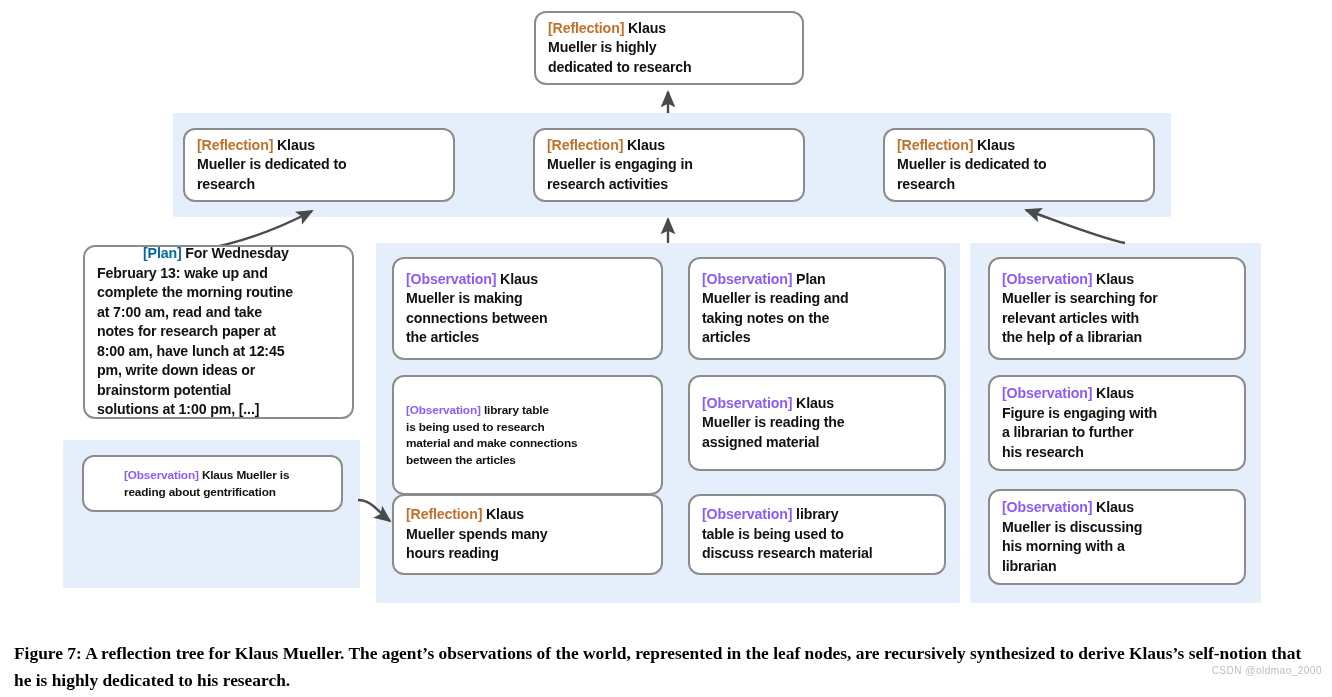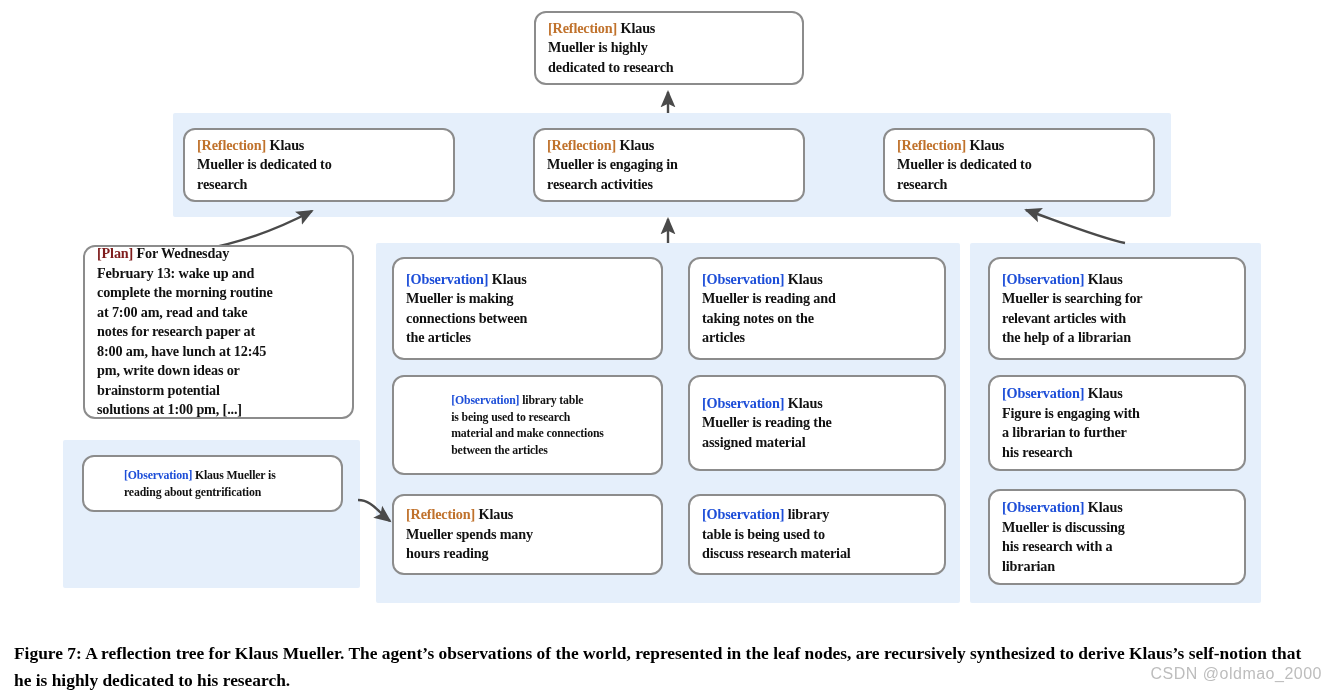--- a/index.html
+++ b/index.html
@@ -34,37 +34,37 @@
     position: absolute;
     box-sizing: border-box;
     background: #ffffff;
     border: 2.5px solid #8c8c8c;
     border-radius: 12px;
     display: flex;
     align-items: center;
     padding: 6px 12px;
   }
   .node .txt {
-    font-family: Liberation Serif, serif;
+    font-family: Liberation Sans, sans-serif;
     font-weight: bold;
     font-size: 14.2px;
     line-height: 19.5px;
     color: #111111;
     letter-spacing: -0.15px;
     white-space: pre-wrap;
     word-break: normal;
   }
   .node.small .txt {
     font-size: 11.8px;
     line-height: 16.5px;
   }
   .tag { font-weight: bold; }
   .tag-reflection { color: #c0722c; }
-  .tag-observation { color: #1d4ed8; }
-  .tag-plan { color: #7f1d1d; }
+  .tag-observation { color: #8b5cf6; }
+  .tag-plan { color: #0369a1; margin-left: 46px; }
 
   
   #arrows {
     position: absolute;
     left: 0; top: 0;
     width: 1332px;
     height: 697px;
     pointer-events: none;
   }
 
@@ -78,21 +78,21 @@
     font-weight: bold;
     font-size: 17.4px;
     line-height: 27px;
     color: #000000;
   }
   #watermark {
     position: absolute;
     right: 10px;
     top: 665px;
     font-family: "Liberation Sans", sans-serif;
-    font-size: 16px;
+    font-size: 10px;
     color: #bdbdbd;
     letter-spacing: 0.5px;
   }
 </style>
 </head>
 <body>
 
 <div id="figure">
 
   <div class="panel" style="left:173px; top:113px; width:998px; height:104px;"></div>
@@ -165,35 +165,35 @@
   </div>
 
 
   <div class="node" style="left:392px; top:257px; width:271px; height:103px;">
     <div class="txt"><span class="tag tag-observation">[Observation]</span><span> Klaus
 Mueller is making
 connections between
 the articles</span></div>
   </div>
 
-  <div class="node small" style="left:392px; top:375px; width:271px; height:100px;justify-content:center;">
+  <div class="node small" style="left:392px; top:375px; width:271px; height:120px;">
     <div class="txt"><span class="tag tag-observation">[Observation]</span><span> library table
 is being used to research
 material and make connections
 between the articles</span></div>
   </div>
 
   <div class="node" style="left:392px; top:494px; width:271px; height:81px;">
     <div class="txt"><span class="tag tag-reflection">[Reflection]</span><span> Klaus
 Mueller spends many
 hours reading</span></div>
   </div>
 
   <div class="node" style="left:688px; top:257px; width:258px; height:103px;">
-    <div class="txt"><span class="tag tag-observation">[Observation]</span><span> Klaus
+    <div class="txt"><span class="tag tag-observation">[Observation]</span><span> Plan
 Mueller is reading and
 taking notes on the
 articles</span></div>
   </div>
 
   <div class="node" style="left:688px; top:375px; width:258px; height:96px;">
     <div class="txt"><span class="tag tag-observation">[Observation]</span><span> Klaus
 Mueller is reading the
 assigned material</span></div>
   </div>
@@ -214,20 +214,20 @@
   <div class="node" style="left:988px; top:375px; width:258px; height:96px;">
     <div class="txt"><span class="tag tag-observation">[Observation]</span><span> Klaus
 Figure is engaging with
 a librarian to further
 his research</span></div>
   </div>
 
   <div class="node" style="left:988px; top:489px; width:258px; height:96px;">
     <div class="txt"><span class="tag tag-observation">[Observation]</span><span> Klaus
 Mueller is discussing
-his research with a
+his morning with a
 librarian</span></div>
   </div>
 
   <div id="caption">Figure 7: A reflection tree for Klaus Mueller. The agent’s observations of the world, represented in the leaf nodes, are recursively synthesized to derive Klaus’s self-notion that he is highly dedicated to his research.</div>
   <div id="watermark">CSDN @oldmao_2000</div>
 
 </div>
 
 </body></html>

